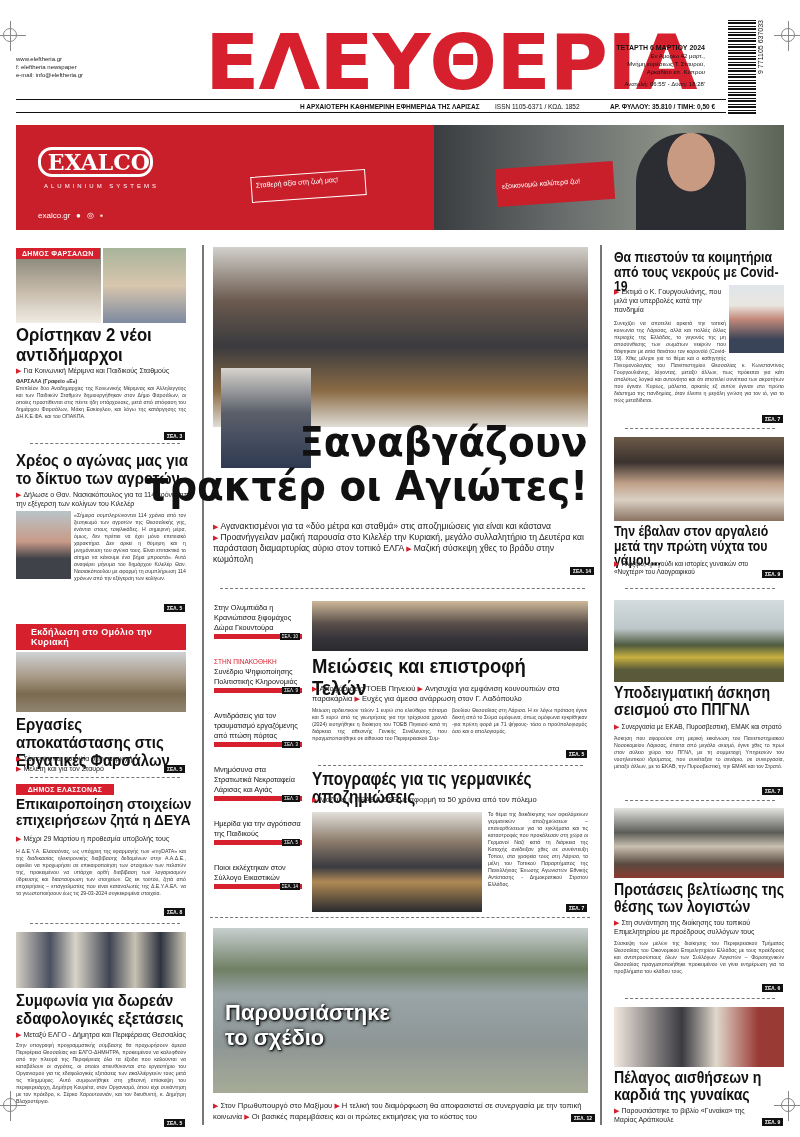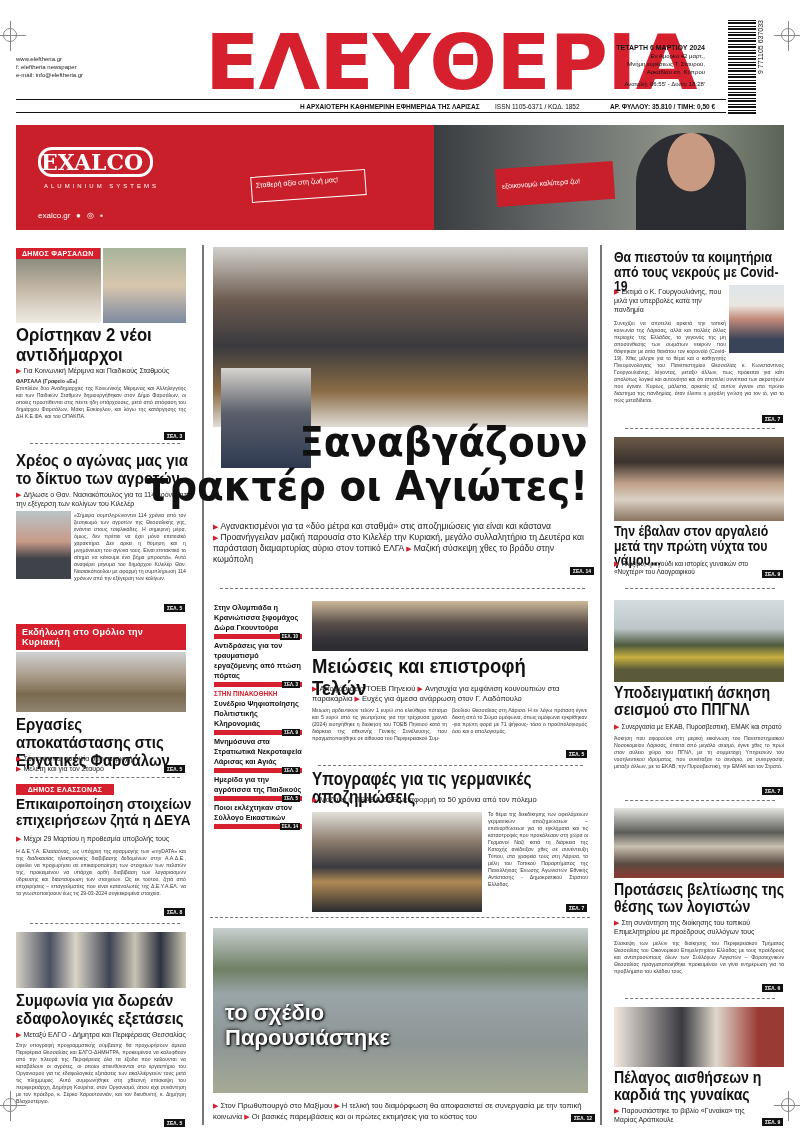--- a/index.html
+++ b/index.html
@@ -14,38 +14,38 @@
 .dateblk{right:95px;top:44px;text-align:right;font-size:6px;line-height:8px}
 .dateblk .d{font-weight:bold;font-size:7px}
 .barcode{left:728px;top:18px;width:28px;height:96px;background:repeating-linear-gradient(0deg,#111 0 2px,#fff 2px 3px,#111 3px 4px,#fff 4px 6px)}
 .barcode-num{left:757px;top:20px;font-size:7px;writing-mode:vertical-rl;transform:rotate(180deg)}
 .rule{position:absolute;left:16px;height:1px;background:#111}
 .tagline{left:300px;top:103px;font-size:6.5px;font-weight:bold;width:420px}
 .tagline span{position:absolute;white-space:nowrap}
 .ad{left:16px;top:125px;width:768px;height:105px;background:#c91f2a;overflow:hidden}
 .ad .photo{position:absolute;left:418px;top:0;width:350px;height:105px;background:linear-gradient(90deg,#3a3d40,#6c706f 40%,#8e9488 70%,#5b6357)}
 .ad .person{position:absolute;left:620px;top:8px;width:110px;height:97px;border-radius:50px 50px 0 0;background:radial-gradient(ellipse at 50% 30%,#c99a82 0 30%,#2b2d33 31%)}
-.exalco-logo{position:absolute;left:22px;top:22px;width:115px;height:30px;border:3px solid #fff;border-radius:14px;color:#fff;font-weight:bold;font-size:22px;text-align:left;line-height:24px;font-family:"DejaVu Serif",serif}
+.exalco-logo{position:absolute;left:22px;top:22px;width:115px;height:30px;border:3px solid #fff;border-radius:14px;color:#fff;font-weight:bold;font-size:22px;text-align:right;line-height:24px;font-family:"DejaVu Serif",serif}
 .exalco-sub{position:absolute;left:28px;top:58px;color:#fff;font-size:6px;letter-spacing:3px}
 .exalco-url{position:absolute;left:22px;top:86px;color:#fff;font-size:8px}
 .social{position:absolute;left:60px;top:86px;color:#fff;font-size:8px;letter-spacing:2px}
 .slogan1{position:absolute;left:235px;top:48px;width:115px;height:26px;border:1px solid #fff;color:#fff;font-size:7px;padding:4px;transform:rotate(-4deg)}
 .slogan2{position:absolute;left:480px;top:40px;width:118px;height:38px;background:#c91f2a;color:#fff;font-size:7px;padding:14px 6px;transform:rotate(-4deg)}
 .col-div{position:absolute;width:2px;background:#777}
 .kicker{position:absolute;background:#d6202e;color:#fff;font-size:7px;font-weight:bold;padding:2px 6px;letter-spacing:.3px}
 .photo-block{position:absolute;overflow:hidden}
 .h1{position:absolute;font-weight:bold;color:#111;line-height:1.05;font-family:"Liberation Sans",sans-serif;transform:scaleX(.88);transform-origin:left}
 .sub{position:absolute;font-size:7px;line-height:9px;color:#222}
 .sub .tri{color:#d6202e;font-size:7px;margin-right:2px}
 .body{position:absolute;font-size:5.2px;line-height:7px;color:#333;text-align:justify}
 .sel{position:absolute;background:#111;color:#fff;font-size:5px;font-weight:bold;padding:1px 3px}
 .dash{position:absolute;height:0;border-top:1px dashed #777}
 .lead-h{position:absolute;font-weight:bold;font-size:41px;line-height:44px;color:#111;text-align:right;transform:scaleX(.95);transform-origin:right;font-family:"DejaVu Sans",sans-serif}
 .briefs{position:absolute;left:214px;top:603px;width:88px}
-.brief{position:relative;font-size:7.3px;font-weight:bold;line-height:10px;margin-bottom:2px}
+.brief{position:relative;font-size:7.3px;font-weight:normal;line-height:10px;margin-bottom:18px}
 .brief .kick{color:#d6202e;font-size:6.5px}
 .brief .bar{height:5px;background:#d6202e;margin-top:1px;position:relative}
 .brief .bar span{position:absolute;right:2px;top:-1px;background:#111;color:#fff;font-size:4.5px;padding:0 2px;line-height:7px}
 .overlay-title{position:absolute;left:225px;top:1000px;color:#fff;font-size:22px;font-weight:bold;line-height:25px;text-shadow:0 0 4px #000,1px 1px 2px #000}
 </style>
 </head>
 <body>
 
 <div class="crop" style="left:3px;top:28px"></div>
 <div class="crop" style="left:781px;top:28px"></div>
@@ -97,21 +97,21 @@
 <div class="body" style="left:16px;top:378px;width:170px"><b>ΦΑΡΣΑΛΑ (Γραφείο «Ε»)</b><br><span>Επιπλέον δύο Αναδημαρχίες της Κοινωνικής Μέριμνας και Αλληλεγγύης και των Παιδικών Σταθμών δημιουργήθηκαν στον Δήμο Φαρσάλων, οι οποίες προστίθενται στις πέντε ήδη υπάρχουσες, μετά από απόφαση του δημάρχου Φαρσάλων, Μάκη Εσκίογλου, και λόγω της κατάργησης της ΔΗ.Κ.Ε.ΦΑ. και του ΟΠΑΚΠΑ.</span></div>
 <div class="sel" style="left:164px;top:432px">ΣΕΛ. 3</div>
 <div class="dash" style="left:30px;top:443px;width:150px"></div>
 
 <div class="h1" style="left:16px;top:452px;width:200px;font-size:17px">Χρέος ο αγώνας μας για το δίκτυο των αγροτών</div>
 <div class="sub" style="left:16px;top:490px;width:180px"><span class="tri">▶</span><span>Δήλωσε ο Θαν. Νασιακόπουλος για τα 114 χρόνια από την εξέγερση των κολίγων του Κιλελέρ</span></div>
 <div class="photo-block" style="left:16px;top:511px;width:55px;height:68px;background:linear-gradient(180deg,#b9c4c8,#c89a88 45%,#3f4248 70%)"></div>
 <div class="body" style="left:16px;top:512px;width:170px"><span style="float:left;width:58px;height:66px"></span><span>«Σήμερα συμπληρώνονται 114 χρόνια από τον ξεσηκωμό των αγροτών της Θεσσαλικής γης, ενάντια στους τσιφλικάδες. Η σημερινή μέρα, όμως, δεν πρέπει να έχει μόνο επετειακό χαρακτήρα. Δεν αρκεί η θύμηση και η μνημόνευση του αγώνα τους. Είναι επιτακτικό το αίτημα να κάνουμε ένα βήμα μπροστά». Αυτό αναφέρει μήνυμα του δημάρχου Κιλελέρ Θαν. Νασιακόπουλου με αφορμή τη συμπλήρωση 114 χρόνων από την εξέγερση των κολίγων.</span></div>
 <div class="sel" style="left:164px;top:604px">ΣΕΛ. 5</div>
 
-<div class="kicker" style="left:16px;top:624px;width:170px;font-size:9px;padding:3px 6px"><span>Εκδήλωση στο Ομόλιο την Κυριακή</span></div>
+<div class="kicker" style="left:16px;top:624px;width:170px;font-size:9px;padding:3px 15px"><span>Εκδήλωση στο Ομόλιο την Κυριακή</span></div>
 <div class="photo-block" style="left:16px;top:652px;width:170px;height:60px;background:linear-gradient(180deg,#cfd2d4,#aa9c8a 40%,#7a6a4f 70%,#908570)"></div>
 <div class="h1" style="left:16px;top:716px;width:200px;font-size:17px">Εργασίες αποκατάστασης στις Εργατικές Φαρσάλων</div>
 <div class="sub" style="left:16px;top:754px;width:170px"><span class="tri">▶</span><span>Σύσκεψη και αυτοψία στην περιοχή</span></div>
 <div class="sub" style="left:16px;top:764px;width:170px"><span class="tri">▶</span><span>Μελέτη και για τον Σταυρό</span></div>
 <div class="sel" style="left:164px;top:765px">ΣΕΛ. 5</div>
 <div class="dash" style="left:30px;top:777px;width:150px"></div>
 
 <div class="kicker" style="left:16px;top:784px;width:98px;text-align:center">ΔΗΜΟΣ ΕΛΑΣΣΟΝΑΣ</div>
 <div class="h1" style="left:16px;top:796px;width:205px;font-size:15.5px">Επικαιροποίηση στοιχείων επιχειρήσεων ζητά η ΔΕΥΑ</div>
 <div class="sub" style="left:16px;top:834px;width:180px"><span class="tri">▶</span><span>Μέχρι 29 Μαρτίου η προθεσμία υποβολής τους</span></div>
@@ -138,30 +138,30 @@
 <div class="dash" style="left:220px;top:588px;width:365px"></div>
 
 <div class="briefs">
   <div class="brief">
       <div>Στην Ολυμπιάδα η Κρανιώτισσα ξιφομάχος Δώρα Γκουντούρα</div>
       <div class="bar">
         <span>ΣΕΛ. 10</span>
       </div>
     </div>
   <div class="brief">
-      <div>Αντιδράσεις για τον τραυματισμό εργαζόμενης από πτώση πόρτας</div>
-      <div class="bar">
-        <span>ΣΕΛ. 3</span>
-      </div>
-    </div>
-  <div class="brief">
       <div class="kick">ΣΤΗΝ ΠΙΝΑΚΟΘΗΚΗ</div>
       <div>Συνέδριο Ψηφιοποίησης Πολιτιστικής Κληρονομιάς</div>
       <div class="bar">
         <span>ΣΕΛ. 9</span>
+      </div>
+    </div>
+  <div class="brief">
+      <div>Αντιδράσεις για τον τραυματισμό εργαζόμενης από πτώση πόρτας</div>
+      <div class="bar">
+        <span>ΣΕΛ. 3</span>
       </div>
     </div>
   <div class="brief">
       <div>Μνημόσυνα στα Στρατιωτικά Νεκροταφεία Λάρισας και Αγιάς</div>
       <div class="bar">
         <span>ΣΕΛ. 3</span>
       </div>
     </div>
   <div class="brief">
       <div>Ημερίδα για την αγρότισσα της Παιδικούς</div>
@@ -191,22 +191,22 @@
 
 <div class="h1" style="left:312px;top:770px;width:310px;font-size:17.5px">Υπογραφές για τις γερμανικές αποζημιώσεις</div>
 <div class="sub" style="left:312px;top:795px;width:290px;font-size:7.6px"><span class="tri">▶</span><span>Μαζεύει η ΠΕΑΕΑ-ΔΣΕ με αφορμή τα 50 χρόνια από τον πόλεμο</span></div>
 <div class="photo-block" style="left:312px;top:812px;width:170px;height:100px;background:linear-gradient(180deg,#e2e0da,#8a7a6a 30%,#3a3a40 55%,#b08a55 70%,#2a2a2e)"></div>
 <div class="body" style="left:488px;top:811px;width:100px">Το θέμα της διεκδίκησης των οφειλόμενων γερμανικών αποζημιώσεων – επανορθώσεων για τα εγκλήματα και τις καταστροφές που προκάλεσαν στη χώρα οι Γερμανοί Ναζί κατά τη διάρκεια της Κατοχής ανέδειξαν χθες σε συνέντευξη Τύπου, στα γραφεία τους στη Λάρισα, τα μέλη του Τοπικού Παραρτήματος της Πανελλήνιας Ένωσης Αγωνιστών Εθνικής Αντίστασης - Δημοκρατικού Στρατού Ελλάδας.</div>
 <div class="sel" style="left:566px;top:904px">ΣΕΛ. 7</div>
 <div class="dash" style="left:210px;top:917px;width:380px"></div>
 
 <div class="photo-block" style="left:213px;top:928px;width:375px;height:165px;background:linear-gradient(180deg,#c8cfd0,#6f8064 25%,#9aa5a8 40%,#8e9696 70%,#a6ab96)"></div>
 <div class="overlay-title">
+  <div>Παρουσιάστηκε</div>
   <div>το σχέδιο</div>
-  <div>Παρουσιάστηκε</div>
 </div>
 <div class="sub" style="left:213px;top:1100px;width:380px;font-size:7.6px;line-height:11px">
   <span class="tri">▶</span><span>Στον Πρωθυπουργό στο Μαξίμου</span>
   <span class="tri">▶</span><span>Η τελική του διαμόρφωση θα αποφασιστεί σε συνεργασία με την τοπική κοινωνία</span>
   <span class="tri">▶</span><span>Οι βασικές παρεμβάσεις και οι πρώτες εκτιμήσεις για το κόστος του</span>
 </div>
 <div class="sel" style="left:571px;top:1114px">ΣΕΛ. 12</div>
 
 <div class="h1" style="left:614px;top:250px;width:190px;font-size:14px">Θα πιεστούν τα κοιμητήρια από τους νεκρούς με Covid-19</div>
 <div class="photo-block" style="left:729px;top:285px;width:55px;height:68px;background:linear-gradient(180deg,#dfe5ea,#e9e6e0 30%,#c48a7a 50%,#3a4458 80%)"></div>

